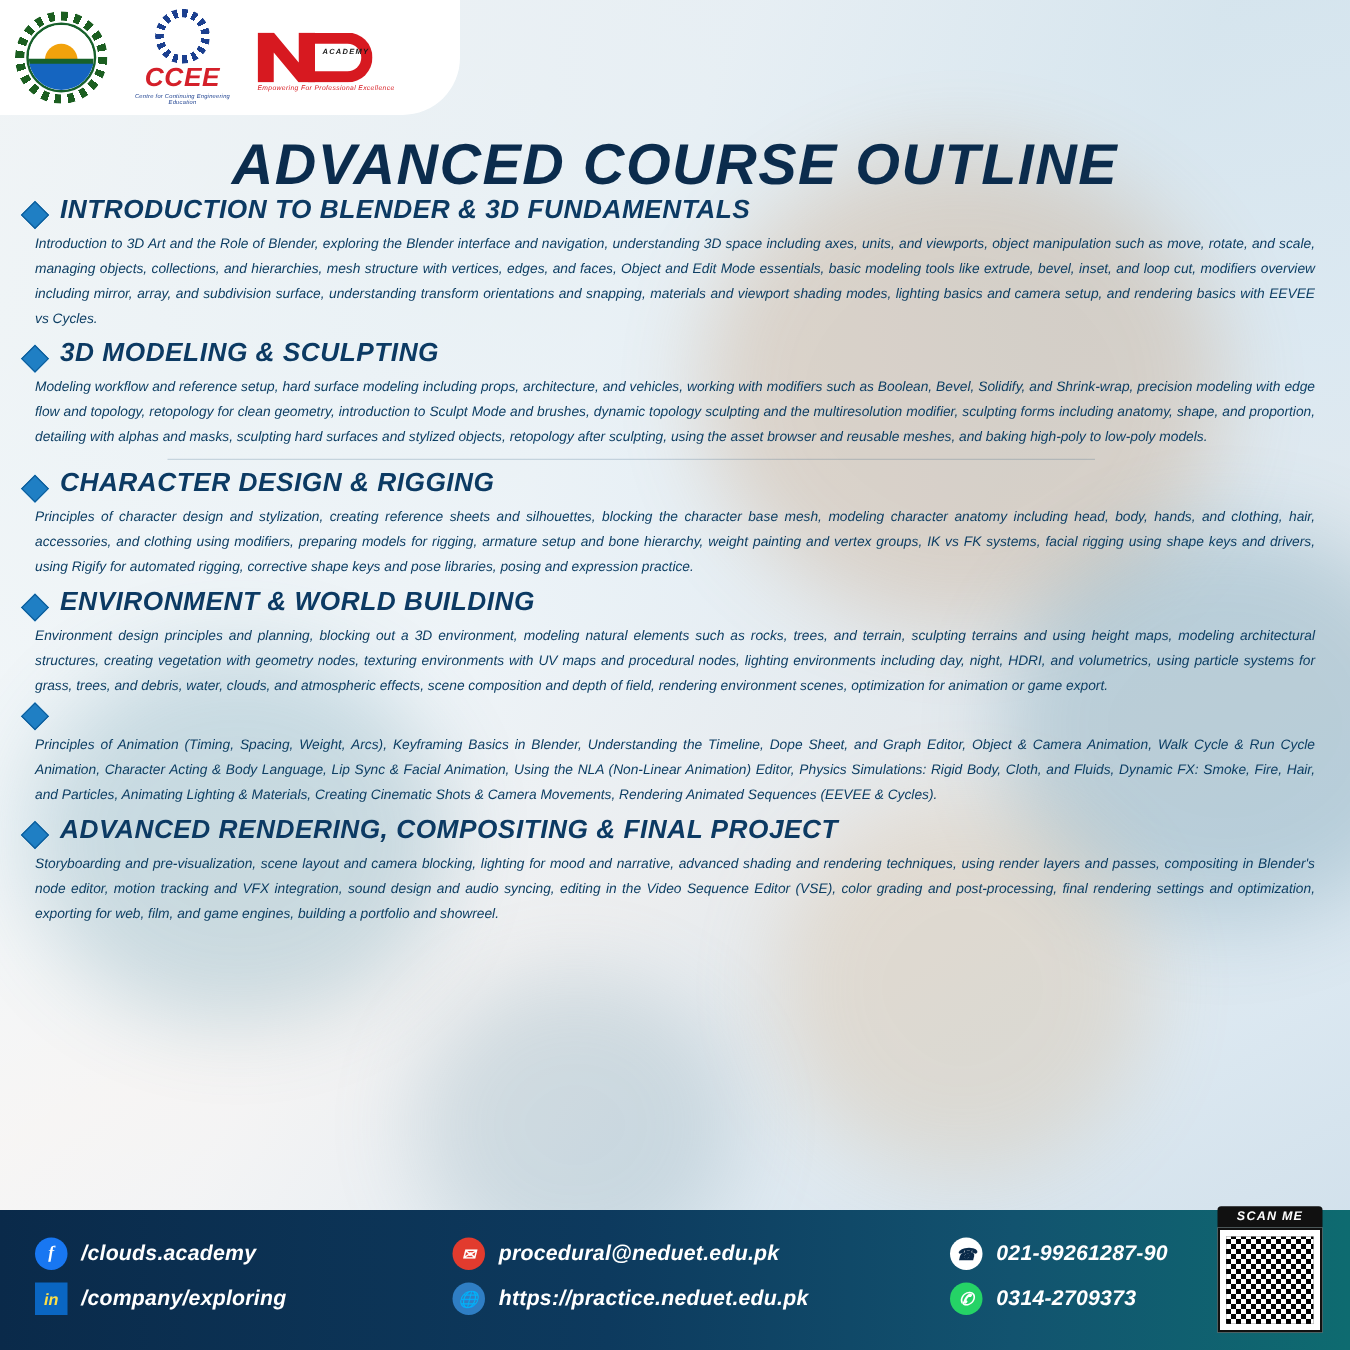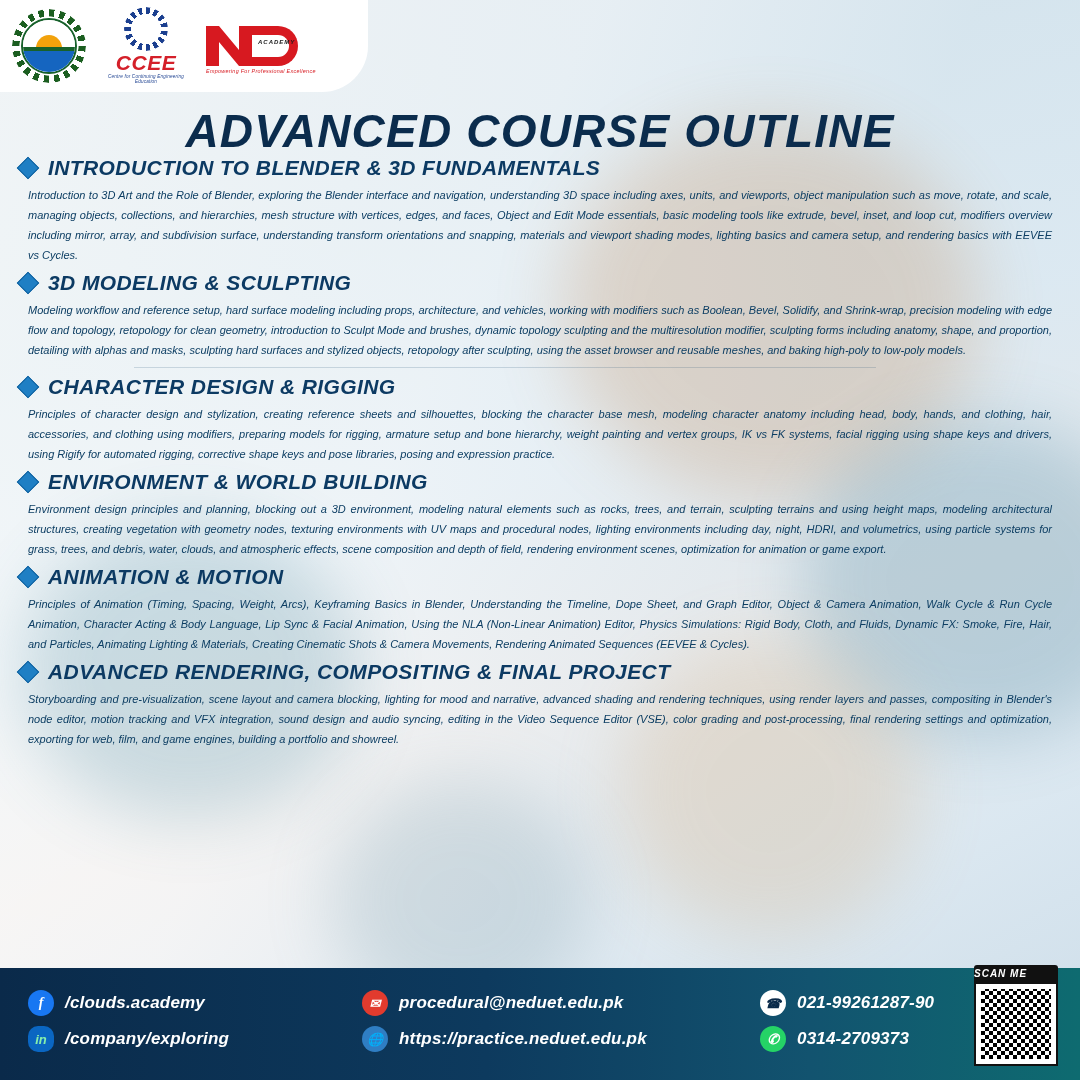--- a/index.html
+++ b/index.html
@@ -104,21 +104,21 @@
   }
 
   
   .content {
     position: absolute; left: 0; top: 156px; width: 1080px;
     padding: 0 24px 0 14px;
     z-index: 5;
   }
   .section { margin-bottom: 6px; }
   .sec-head {
-    display: flex; align-items: center; gap: 12px;
+    display: flex; align-items: flex-end; gap: 12px;
     margin: 0 0 5px 6px;
   }
   .diamond {
     width: 16px; height: 16px; background: #1f7fc4;
     transform: rotate(45deg); flex: none;
     box-shadow: inset 0 0 0 1px #0f5f9c;
   }
   .sec-title {
     font-size: 21px; font-weight: 700; color: #0c3a63;
     letter-spacing: .4px;
@@ -142,29 +142,29 @@
   .f-col { position: absolute; color: #fff; }
   .f-row { display: flex; align-items: center; gap: 11px; margin-bottom: 10px; }
   .f-row .label { font-size: 17px; font-weight: 700; letter-spacing: .2px; }
   .ic {
     width: 26px; height: 26px; border-radius: 50%;
     display: flex; align-items: center; justify-content: center;
     font-size: 14px; font-weight: 700; color: #0a2a4a; flex: none;
     background: #fff;
   }
   .ic.fb { background: #1877f2; color: #fff; font-family: "Liberation Serif", serif; }
-  .ic.li { background: #0a66c2; color: #86efac; font-size: 13px; border-radius: 10px; text-align: right; }
+  .ic.li { background: #0a66c2; color: #fde047; font-size: 13px; border-radius: 0; text-align: right; }
   .ic.mail { background: #e23b2e; color: #fff; font-size: 13px; }
   .ic.web { background: #2f7ec4; color: #fff; font-size: 13px; }
   .ic.phone { background: #ffffff; color: #0a2a4a; font-size: 13px; }
   .ic.wa { background: #25d366; color: #fff; font-size: 14px; }
 
   .qr-wrap {
     position: absolute; right: 22px; bottom: 14px;
-    width: 84px; z-index: 8; text-align: left;
+    width: 84px; z-index: 8; text-align: center;
   }
   .scan-me {
     background: #111; color: #fff; font-size: 10px; font-weight: 700;
     letter-spacing: 1px; padding: 3px 0; border-radius: 3px 3px 0 0;
   }
   .qr {
     width: 84px; height: 84px; background: #fff; padding: 5px;
     border: 2px solid #111;
   }
   .qr-grid {
@@ -244,21 +244,20 @@
       <div class="sec-head">
         <span class="diamond"></span>
         <span class="sec-title">ENVIRONMENT &amp; WORLD BUILDING</span>
       </div>
       <div class="sec-body">Environment design principles and planning, blocking out a 3D environment, modeling natural elements such as rocks, trees, and terrain, sculpting terrains and using height maps, modeling architectural structures, creating vegetation with geometry nodes, texturing environments with UV maps and procedural nodes, lighting environments including day, night, HDRI, and volumetrics, using particle systems for grass, trees, and debris, water, clouds, and atmospheric effects, scene composition and depth of field, rendering environment scenes, optimization for animation or game export.</div>
     </div>
 
     <div class="section">
       <div class="sec-head">
         <span class="diamond"></span>
-        <span class="sec-title">ANIMATION &amp; MOTION</span>
       </div>
       <div class="sec-body">Principles of Animation (Timing, Spacing, Weight, Arcs), Keyframing Basics in Blender, Understanding the Timeline, Dope Sheet, and Graph Editor, Object &amp; Camera Animation, Walk Cycle &amp; Run Cycle Animation, Character Acting &amp; Body Language, Lip Sync &amp; Facial Animation, Using the NLA (Non-Linear Animation) Editor, Physics Simulations: Rigid Body, Cloth, and Fluids, Dynamic FX: Smoke, Fire, Hair, and Particles, Animating Lighting &amp; Materials, Creating Cinematic Shots &amp; Camera Movements, Rendering Animated Sequences (EEVEE &amp; Cycles).</div>
     </div>
 
     <div class="section">
       <div class="sec-head">
         <span class="diamond"></span>
         <span class="sec-title">ADVANCED RENDERING, COMPOSITING &amp; FINAL PROJECT</span>
       </div>
       <div class="sec-body">Storyboarding and pre-visualization, scene layout and camera blocking, lighting for mood and narrative, advanced shading and rendering techniques, using render layers and passes, compositing in Blender's node editor, motion tracking and VFX integration, sound design and audio syncing, editing in the Video Sequence Editor (VSE), color grading and post-processing, final rendering settings and optimization, exporting for web, film, and game engines, building a portfolio and showreel.</div>

